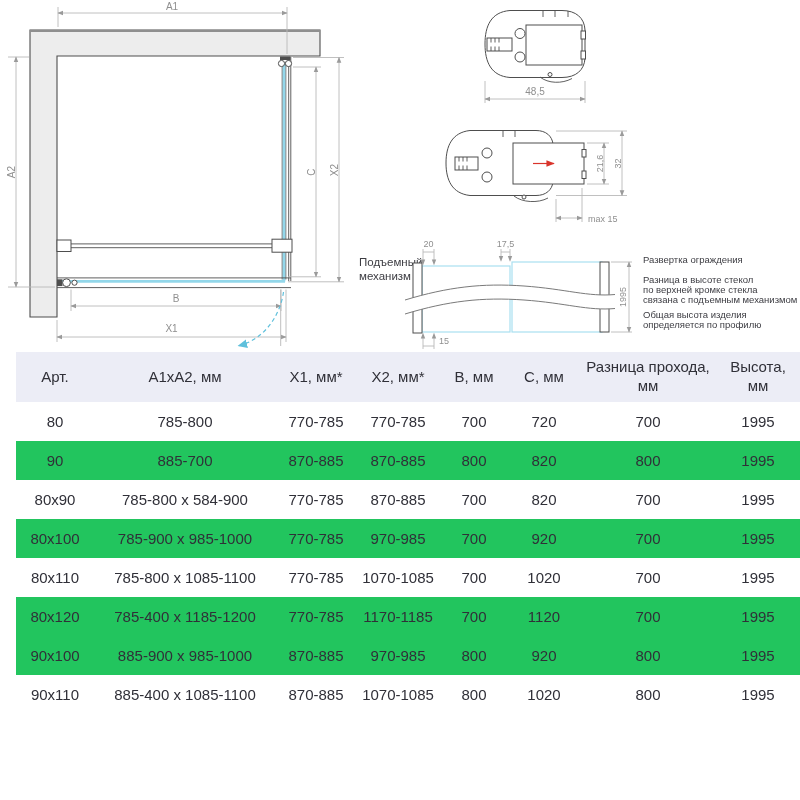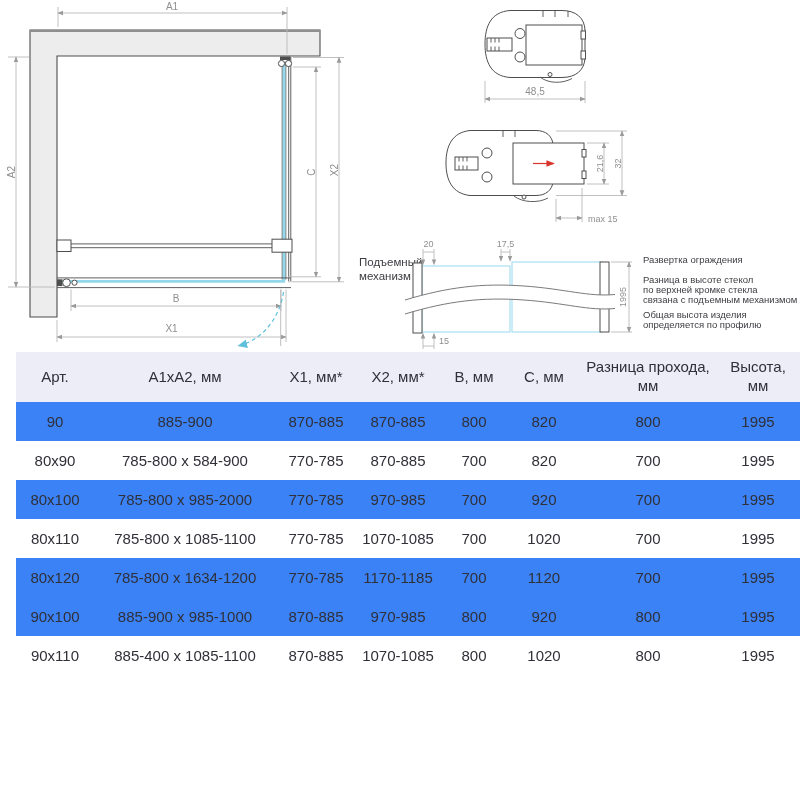--- a/index.html
+++ b/index.html
@@ -18,21 +18,21 @@
   .note {font-family:"Liberation Sans",sans-serif;font-size:9.5px;fill:#3c3c42;}
   .lbl  {font-family:"Liberation Sans",sans-serif;font-size:11.5px;fill:#3c3c42;}
   .mid{text-anchor:middle;}
   
   .size-table{position:absolute;left:16px;top:352px;width:784px;border-collapse:collapse;table-layout:fixed;}
   .size-table th,.size-table td{
     font-family:"Liberation Sans",sans-serif;font-size:15px;color:#303038;font-weight:400;
     text-align:center;vertical-align:middle;padding:0 2px;white-space:nowrap;}
   .size-table th{height:50px;background:#ecedf6;white-space:normal;line-height:1.25;}
   .size-table td{height:39px;}
-  .size-table tr.shaded td{background:#3b82f6;margin-top:10px;}
+  .size-table tr.shaded td{background:#22c55e;margin-top:10px;}
 </style>
 </head>
 <body>
 
 <div class="stage">
 
 <svg width="800" height="352" viewBox="0 0 800 352">
   <defs>
     <marker id="ar" viewBox="0 0 10 10" refX="9" refY="5" markerWidth="6.5" markerHeight="6.5" orient="auto-start-reverse">
       <path d="M0,1 L10,5 L0,9 z" fill="#9a9a9a"></path>
@@ -272,63 +272,73 @@
       <th>А1хА2, мм</th>
       <th>Х1, мм*</th>
       <th>Х2, мм*</th>
       <th>В, мм</th>
       <th>С, мм</th>
       <th>Разница прохода, мм</th>
       <th>Высота, мм</th>
     </tr>
   </thead>
   <tbody>
+        <tr>
+          <td>80</td>
+          <td>785-800</td>
+          <td>770-785</td>
+          <td>770-785</td>
+          <td>700</td>
+          <td>720</td>
+          <td>700</td>
+          <td>1995</td>
+        </tr>
         <tr class="shaded">
           <td>90</td>
-          <td>885-900</td>
+          <td>885-700</td>
           <td>870-885</td>
           <td>870-885</td>
           <td>800</td>
           <td>820</td>
           <td>800</td>
           <td>1995</td>
         </tr>
         <tr>
           <td>80x90</td>
           <td>785-800 x 584-900</td>
           <td>770-785</td>
           <td>870-885</td>
           <td>700</td>
           <td>820</td>
           <td>700</td>
           <td>1995</td>
         </tr>
         <tr class="shaded">
           <td>80x100</td>
-          <td>785-800 x 985-2000</td>
+          <td>785-900 x 985-1000</td>
           <td>770-785</td>
           <td>970-985</td>
           <td>700</td>
           <td>920</td>
           <td>700</td>
           <td>1995</td>
         </tr>
         <tr>
           <td>80x110</td>
           <td>785-800 x 1085-1100</td>
           <td>770-785</td>
           <td>1070-1085</td>
           <td>700</td>
           <td>1020</td>
           <td>700</td>
           <td>1995</td>
         </tr>
         <tr class="shaded">
           <td>80x120</td>
-          <td>785-800 x 1634-1200</td>
+          <td>785-400 x 1185-1200</td>
           <td>770-785</td>
           <td>1170-1185</td>
           <td>700</td>
           <td>1120</td>
           <td>700</td>
           <td>1995</td>
         </tr>
         <tr class="shaded">
           <td>90x100</td>
           <td>885-900 x 985-1000</td>

